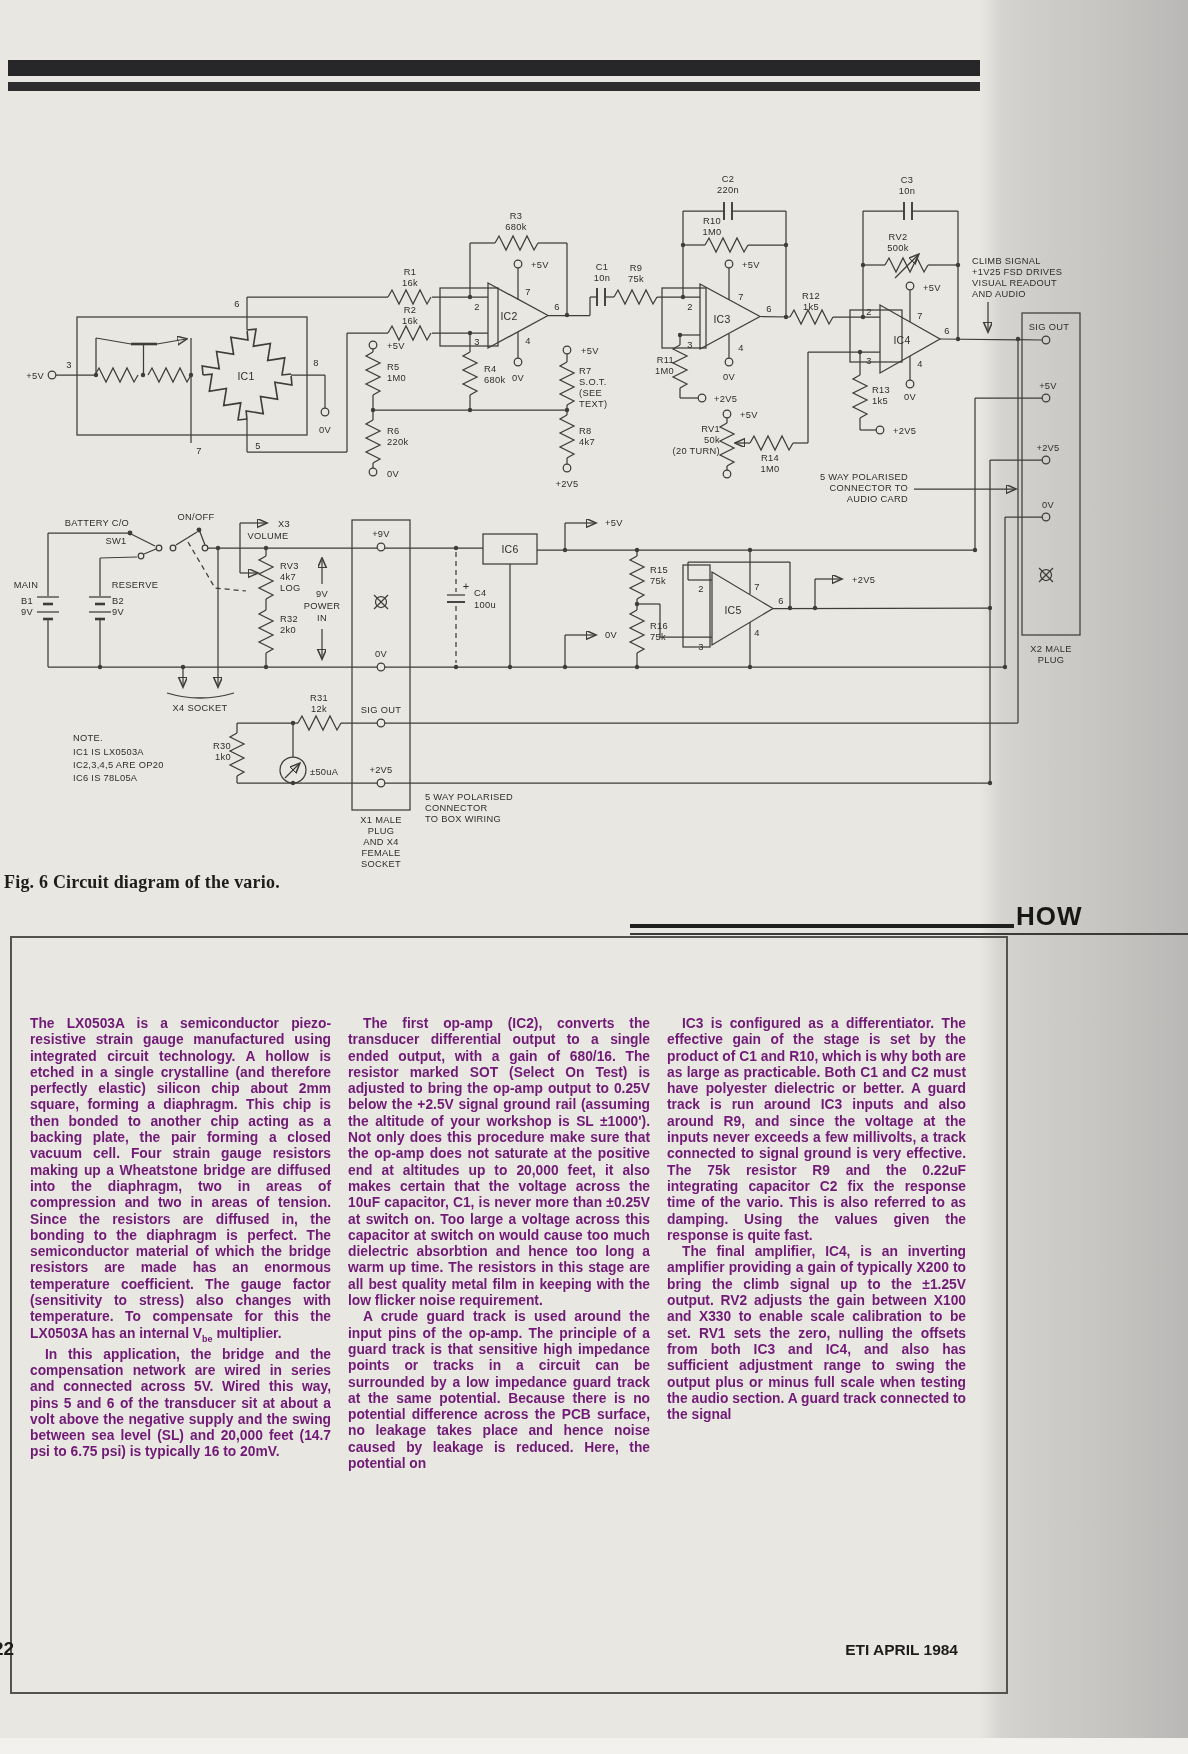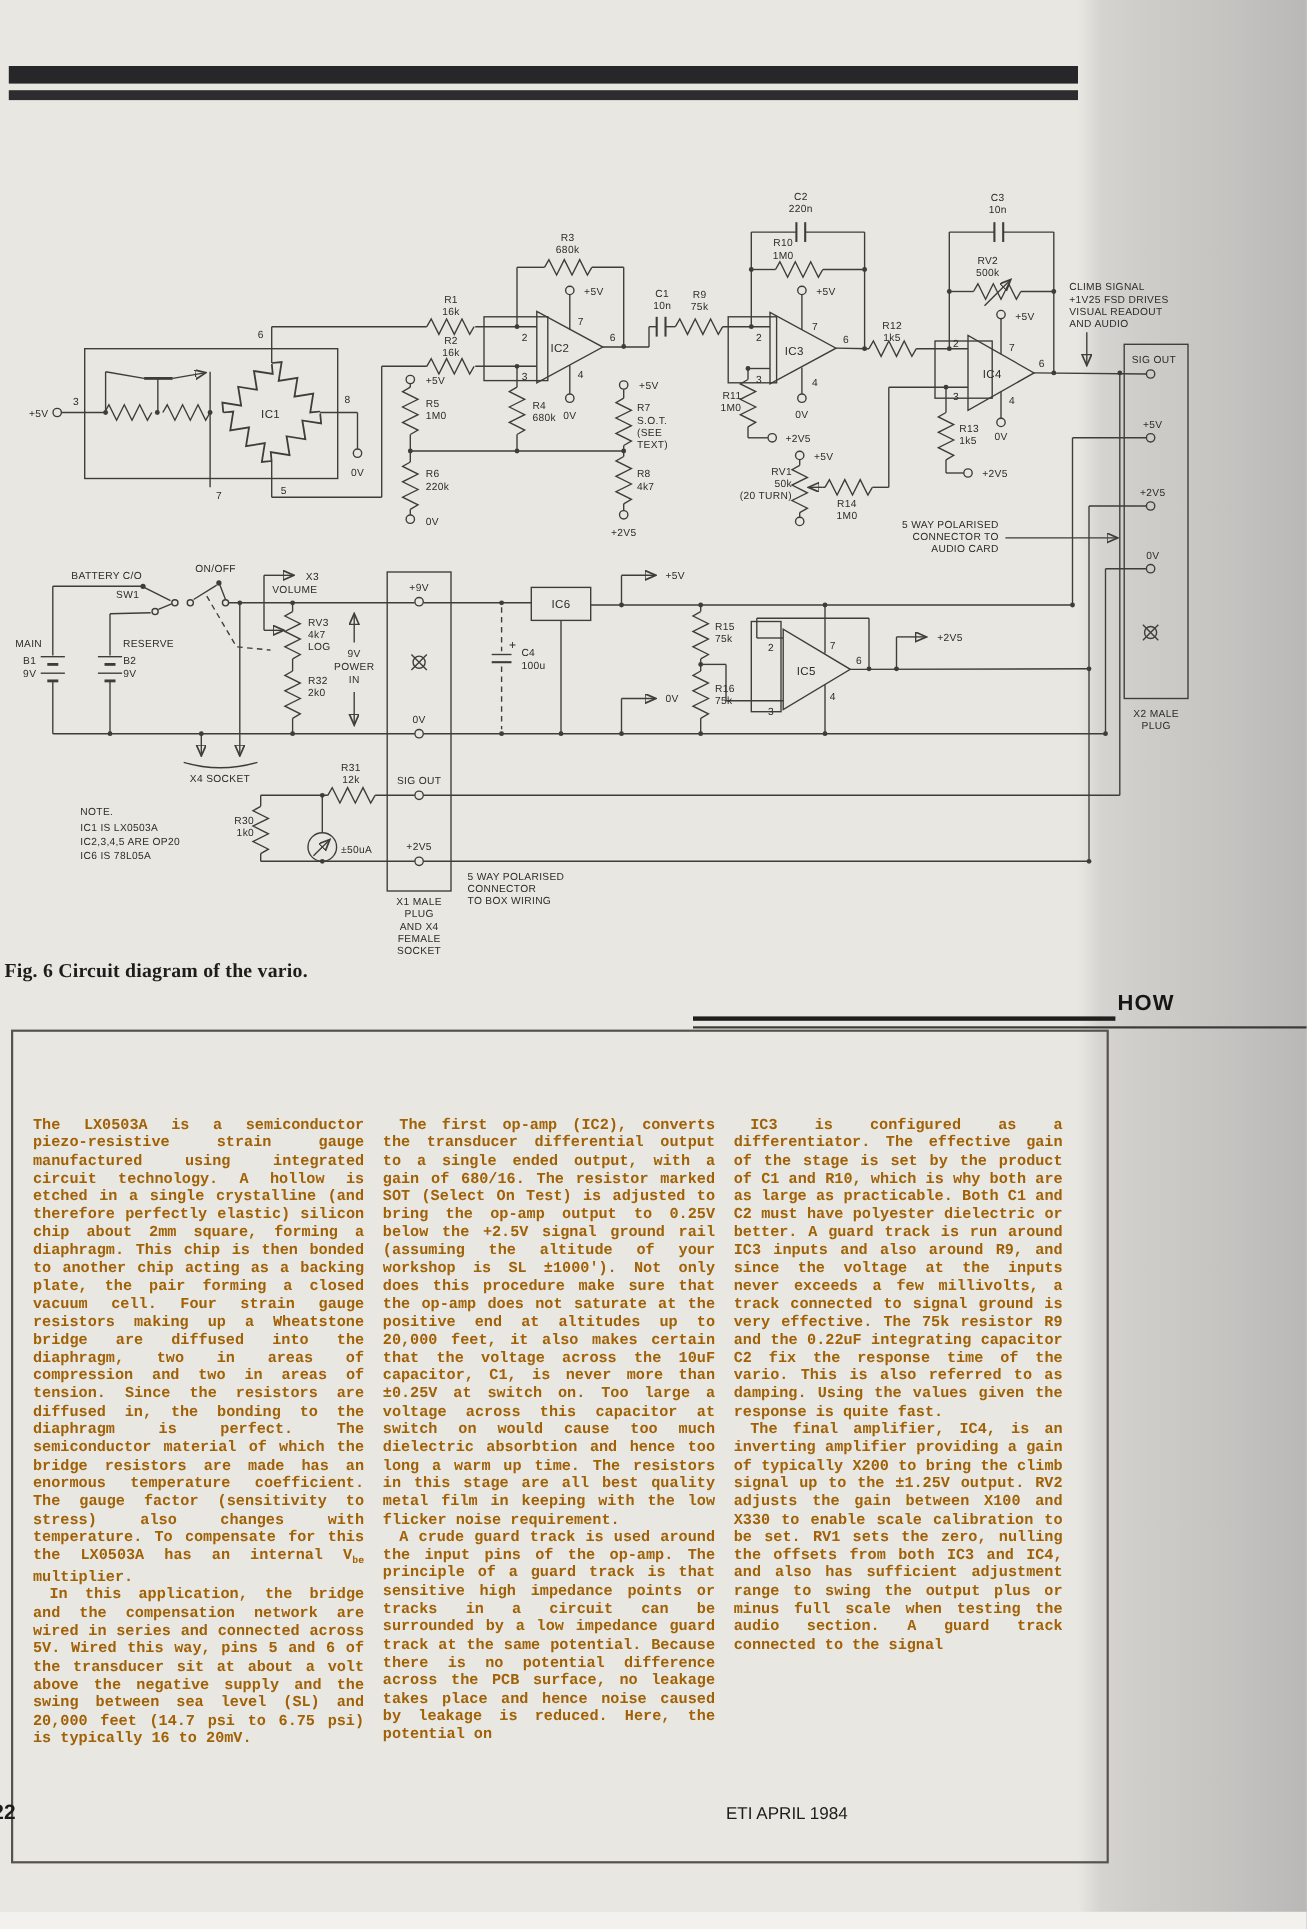--- a/index.html
+++ b/index.html
@@ -16,35 +16,35 @@
      stroke:#3e3d3a;stroke-width:1.25;fill:none;}
   #schematic .dot{fill:#3e3d3a;stroke:none;}
   #schematic .bar{stroke-width:1.9;}
   #schematic .fat{stroke-width:2.6;}
   #schematic .dash{stroke-dasharray:5 4;}
   #schematic text{fill:#2e2d2b;stroke:none;font-family:"Liberation Sans",sans-serif;letter-spacing:.3px;}
   .caption{position:absolute;left:4px;top:872px;z-index:2;font-family:"Liberation Serif",serif;
      font-weight:bold;font-size:18px;color:#1d1d1b;letter-spacing:.2px;}
   .how-rule-thick{position:absolute;left:630px;top:924px;width:384px;height:4px;background:#1f1f1d;z-index:2;}
   .how-rule-thin{position:absolute;left:630px;top:933px;width:558px;height:2px;background:#3a3a38;z-index:2;}
-  .how{position:absolute;left:1016px;top:901px;z-index:2;font-weight:bold;font-size:20px;
+  .how{position:absolute;left:1016px;top:901px;z-index:2;font-weight:bold;font-size:26px;
      color:#161614;letter-spacing:1px;}
   .article-box{position:absolute;left:10px;top:936px;width:994px;height:754px;
      border:2px solid #55534e;z-index:2;}
-  .col{position:absolute;z-index:3;font-family:Liberation Mono, monospace;font-weight:bold;
-     font-size:13.8px;line-height:16.3px;color:#a16207;text-align:justify;}
+  .col{position:absolute;z-index:3;font-family:Liberation Sans, sans-serif;font-weight:bold;
+     font-size:13.8px;line-height:16.3px;color:#701a75;text-align:justify;}
   .col p{margin:0;text-indent:15px;}
   .col p.noindent{text-indent:0;}
   #col1{left:30px;top:1016px;width:301px;}
   #col2{left:348px;top:1016px;width:302px;}
   #col3{left:667px;top:1016px;width:299px;}
   sub{font-size:9px;}
   .page-num{position:absolute;left:-7px;top:1638px;font-weight:bold;font-size:19px;color:#1c1c1a;z-index:3;}
-  .footer-right{position:absolute;left:660px;top:1641px;width:298px;
-     font-weight:normal;font-size:15.5px;color:#1c1c1a;z-index:3;}
+  .footer-right{position:absolute;left:660px;top:1641px;width:298px;text-align:right;
+     font-weight:bold;font-size:15.5px;color:#1c1c1a;z-index:3;}
 </style>
 </head>
 <body>
 
 <div class="page">
 
   <div class="page-edge"></div>
   <div class="bottom-strip"></div>
 
   <div class="topbar" id="bar1"></div>

